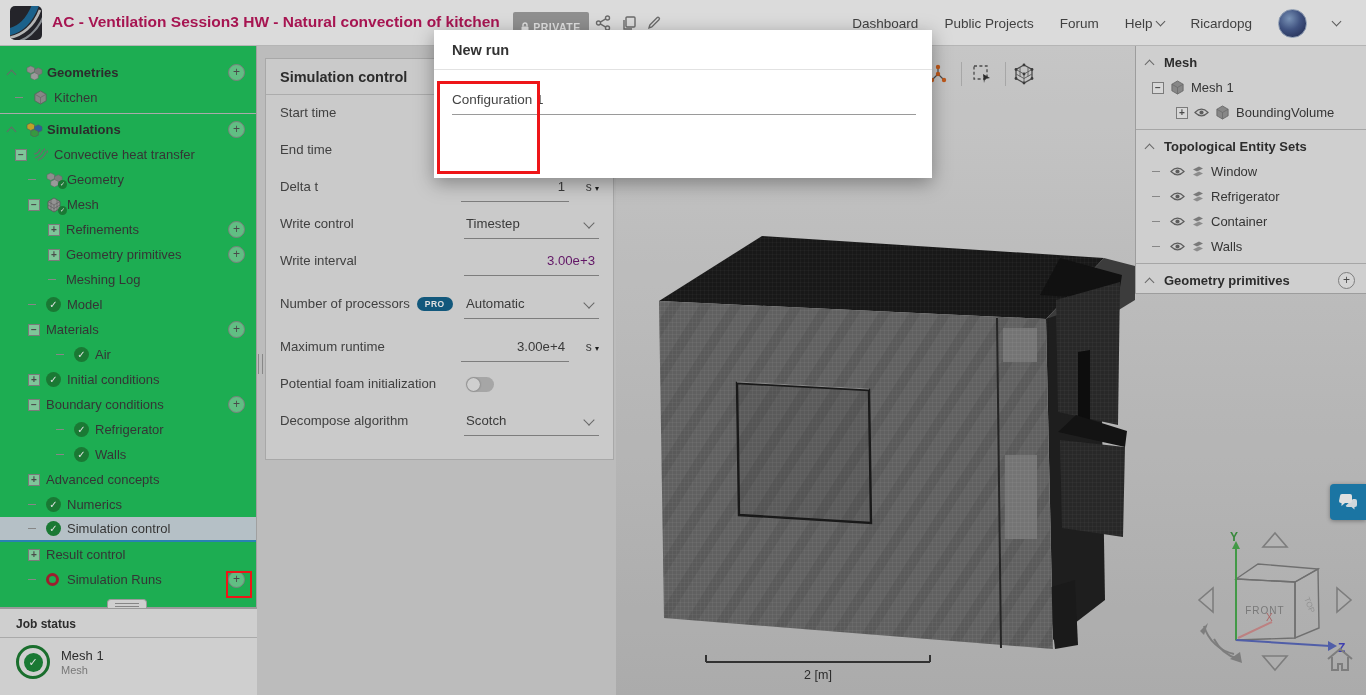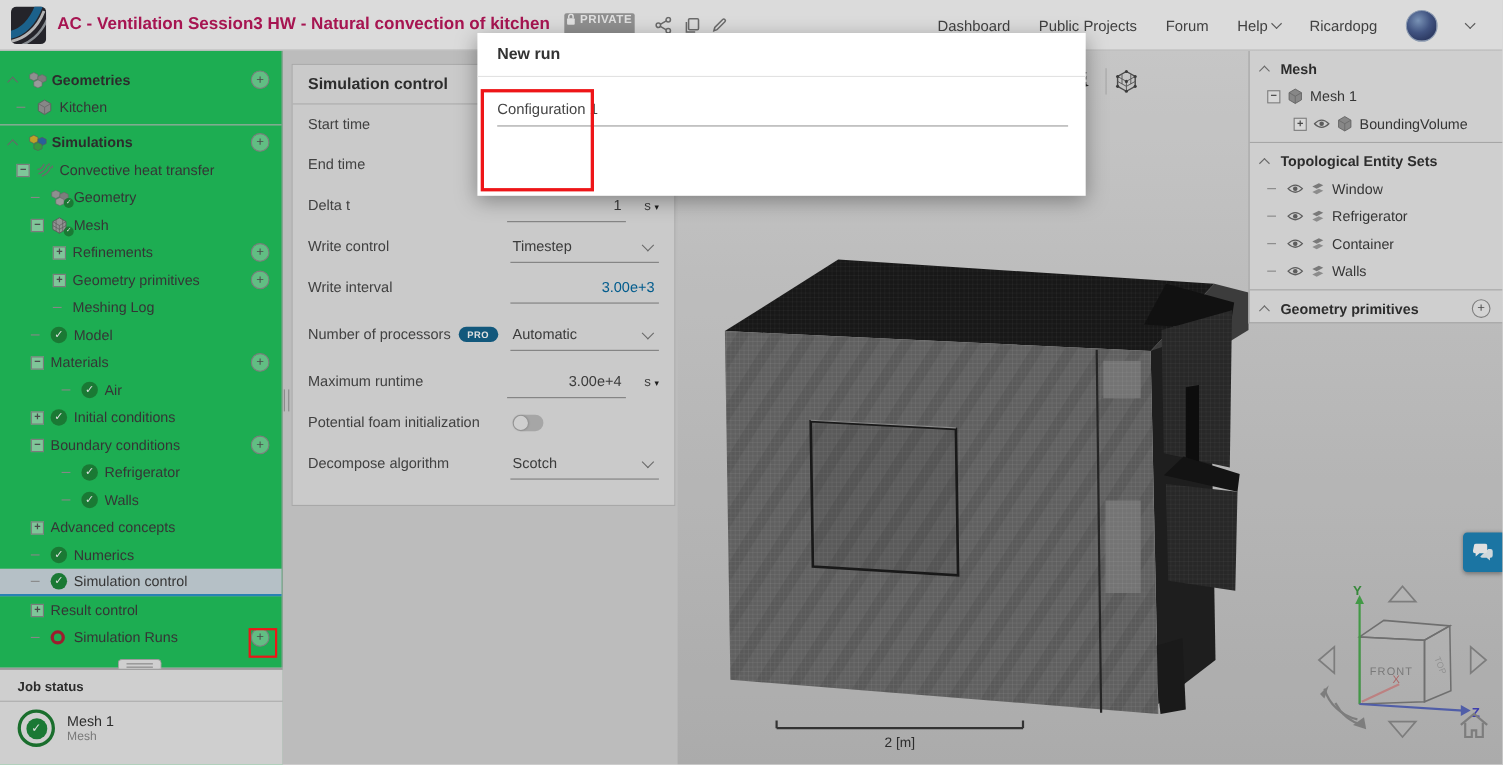--- a/index.html
+++ b/index.html
@@ -5,23 +5,23 @@
   * { margin:0; padding:0; box-sizing:border-box; }
   html,body { width:1366px; height:695px; overflow:hidden;
     font-family:"Liberation Sans","DejaVu Sans",sans-serif; background:#d7d7d7; }
   #app { position:relative; width:1366px; height:695px; background:#d7d7d7; }
 
   
   #header { position:absolute; left:0; top:0; width:1366px; height:46px;
     background:#fafafa; border-bottom:1px solid #cfcfcf; z-index:2; }
   #logo { position:absolute; left:10px; top:6px; width:32px; height:34px; }
   #proj-title { position:absolute; left:52px; top:13px; font-size:15.5px; font-weight:bold; color:#be185d; white-space:nowrap; }
-  #privacy { position:absolute; left:513px; top:12px; width:64px; height:21px; background:#a3a3a3;
+  #privacy { position:absolute; left:513px; top:12px; width:76px; height:21px; background:#a3a3a3;
     border-radius:2px; color:#fff; font-size:10.5px; font-weight:bold; letter-spacing:.5px;
-    display:flex; align-items:flex-start; justify-content:center; gap:4px; }
+    display:flex; align-items:flex-end; justify-content:center; gap:4px; }
   .hd-ic { position:absolute; top:15px; width:16px; height:16px; cursor:pointer; }
   #hd-nav { position:absolute; right:26px; top:0; height:46px; display:flex; align-items:center; gap:26px; }
   .nav-item { font-size:13.5px; color:#4a4a4a; cursor:pointer; white-space:nowrap; display:flex; align-items:center; gap:5px;}
   .caret { width:7px; height:7px; border-right:1.6px solid #666; border-bottom:1.6px solid #666;
     transform:rotate(45deg); margin-top:-4px; display:inline-block;}
   #avatar { width:29px; height:29px; border-radius:50%;
     background:radial-gradient(circle at 38% 32%, #8aa7cf 0%, #4a5f93 45%, #222c55 100%);
     border:1px solid #9fb0c9; }
 
   
@@ -77,21 +77,21 @@
   .frow { position:relative; height:37px; }
   .frow.gap { margin-top:6px; }
   .flabel { position:absolute; left:14px; top:10px; font-size:13.2px; color:#4a4a4a; white-space:nowrap;}
   .probadge { display:inline-block; margin-left:7px; padding:2px 8px; background:#15658e; color:#fff;
     font-size:8.5px; font-weight:bold; border-radius:8px; letter-spacing:.5px; vertical-align:1px;}
   .fline { position:absolute; bottom:4px; height:1px; background:#8f8f8f; }
   .fline.sel { right:14px; width:135px; }
   .fline.num { right:14px; width:135px; }
   .fline.numu { right:44px; width:108px; }
   .fval-sel { position:absolute; left:200px; top:10px; font-size:13.2px; color:#444; }
-  .fval-num { position:absolute; right:18px; top:10px; font-size:13.2px; color:#0369a1; }
+  .fval-num { position:absolute; right:18px; top:10px; font-size:13.2px; color:#701a75; }
   .fval-numu { position:absolute; right:48px; top:10px; font-size:13.2px; color:#444; }
   .funit { position:absolute; right:14px; top:11px; font-size:12px; color:#444; cursor:pointer;}
   .funit .tri { font-size:8px; color:#222; }
   .fchev { position:absolute; right:20px; top:13px; width:8px; height:8px;
     border-right:1.6px solid #777; border-bottom:1.6px solid #777; transform:rotate(45deg); cursor:pointer;}
   .toggle { position:absolute; left:200px; top:11px; width:28px; height:15px; background:#bdbdbd;
     border-radius:8px; cursor:pointer;}
   .toggle .knob { position:absolute; left:1px; top:1px; width:13px; height:13px; border-radius:50%;
     background:#ececec; box-shadow:0 0 2px rgba(0,0,0,.4);}
 
@@ -109,21 +109,21 @@
   #right { position:absolute; right:0; top:46px; width:231px; background:#ececec;
     border-left:1px solid #b3b3b3; border-bottom:1px solid #b3b3b3; padding-top:4px;}
   .rrow { position:relative; height:25px; display:flex; align-items:center; font-size:13px; color:#3d3d3d; cursor:pointer;}
   .rrow.hdr .tlabel { font-weight:bold; color:#333;}
   .rrow .eye, .rrow .ricon { margin-right:6px; display:flex; align-items:center;}
   .rdiv { height:1px; background:#bdbdbd; margin:4px 0;}
   .rl0 { padding-left:10px;} .rl1{ padding-left:16px;} .rl2{ padding-left:40px;}
 
   
   #dim { position:absolute; inset:0; background:rgba(0,0,0,.12); z-index:10; }
-  #modal { position:absolute; left:434px; top:30px; width:553px; height:148px; background:#fff;
+  #modal { position:absolute; left:434px; top:30px; width:498px; height:148px; background:#fff;
     box-shadow:0 5px 18px rgba(0,0,0,.35); z-index:20;}
   #modal-title { height:40px; line-height:40px; padding-left:18px; font-size:14.5px; font-weight:bold;
     color:#333; border-bottom:1px solid #e2e2e2;}
   #modal-input { position:absolute; left:18px; right:16px; top:55px; height:30px; border:none;
     border-bottom:1px solid #9a9a9a; background:transparent; font-size:13.5px; color:#444;
     font-family:"Liberation Sans",sans-serif; outline:none;}
   #modal-btns { position:absolute; left:15px; top:107px; display:flex; gap:6px;}
   #btn-start { width:57px; height:31px; background:#0e6a9e; color:#fff; border:none; border-radius:3px;
     font-size:13px; font-weight:bold; cursor:pointer; font-family:"Liberation Sans",sans-serif;}
   #btn-cancel { width:62px; height:31px; background:#fff; color:#555; border:1px solid #ccc;

